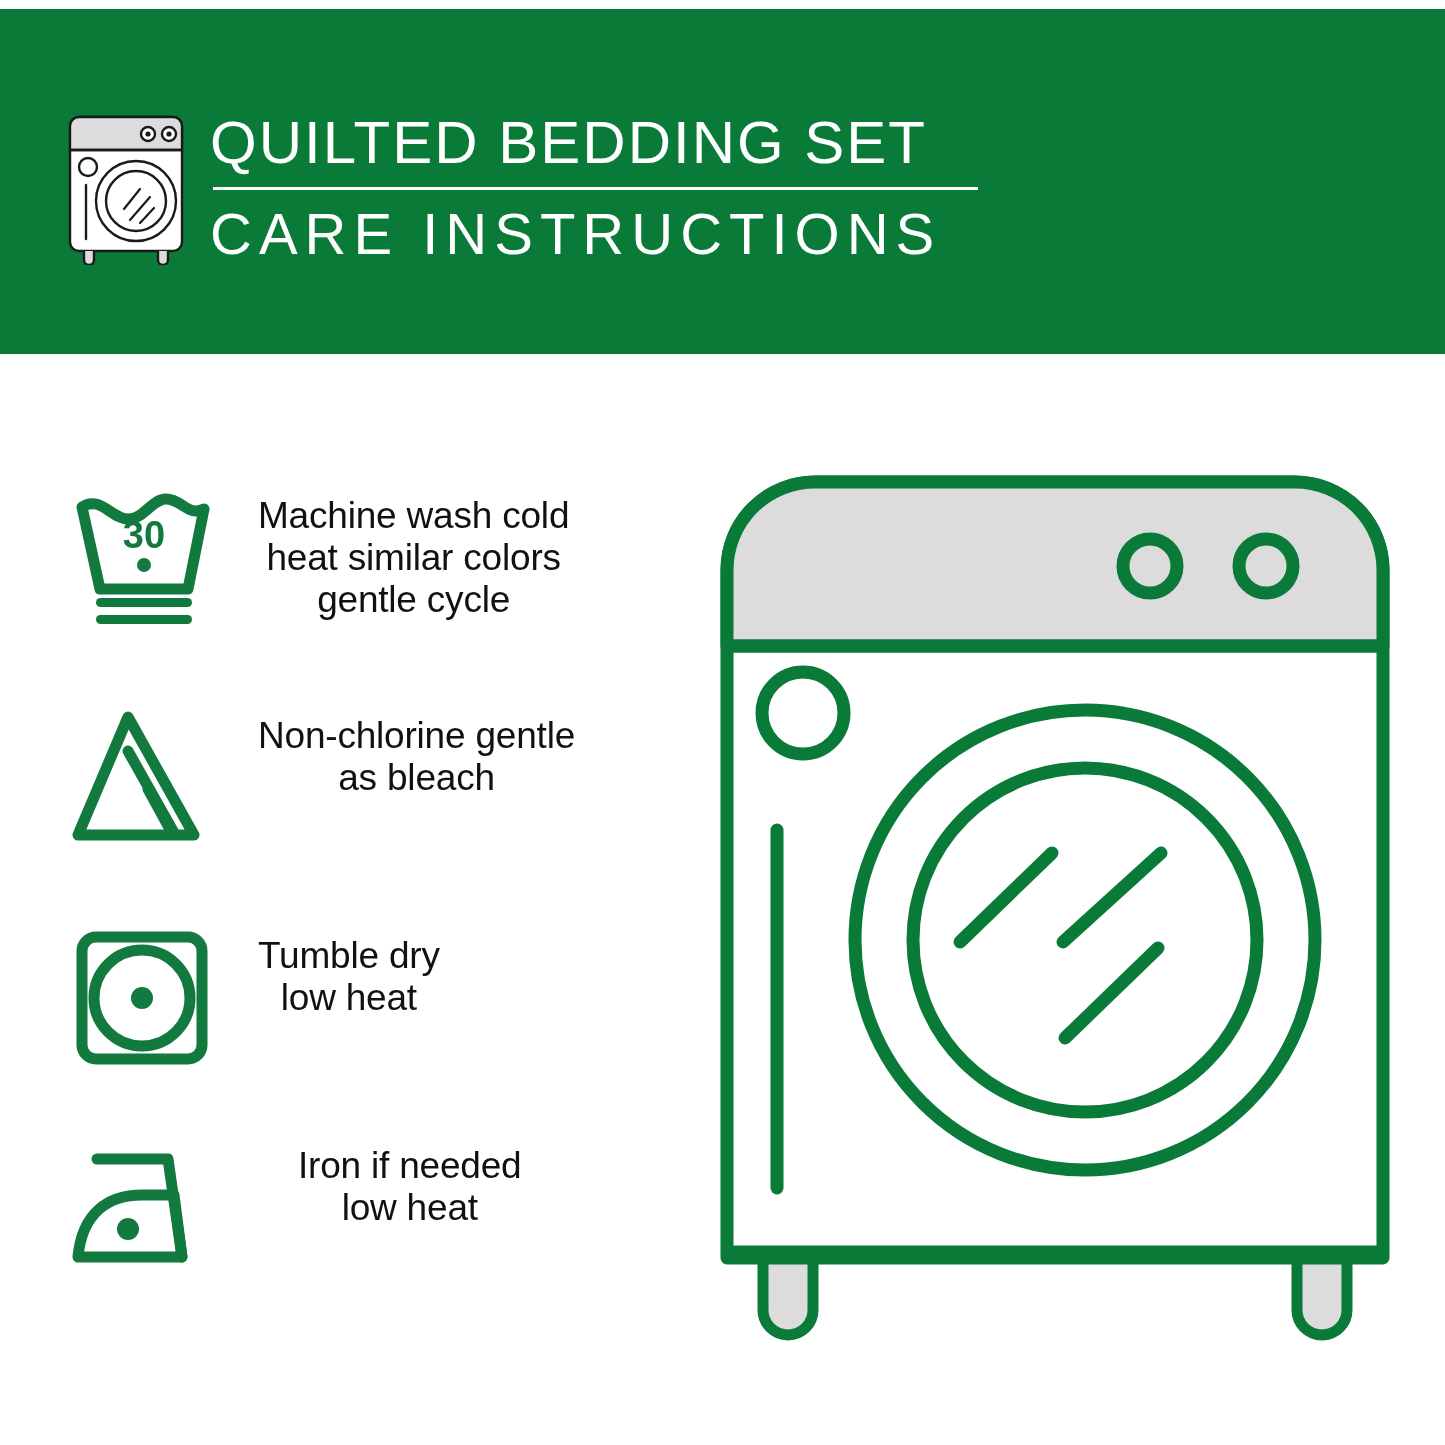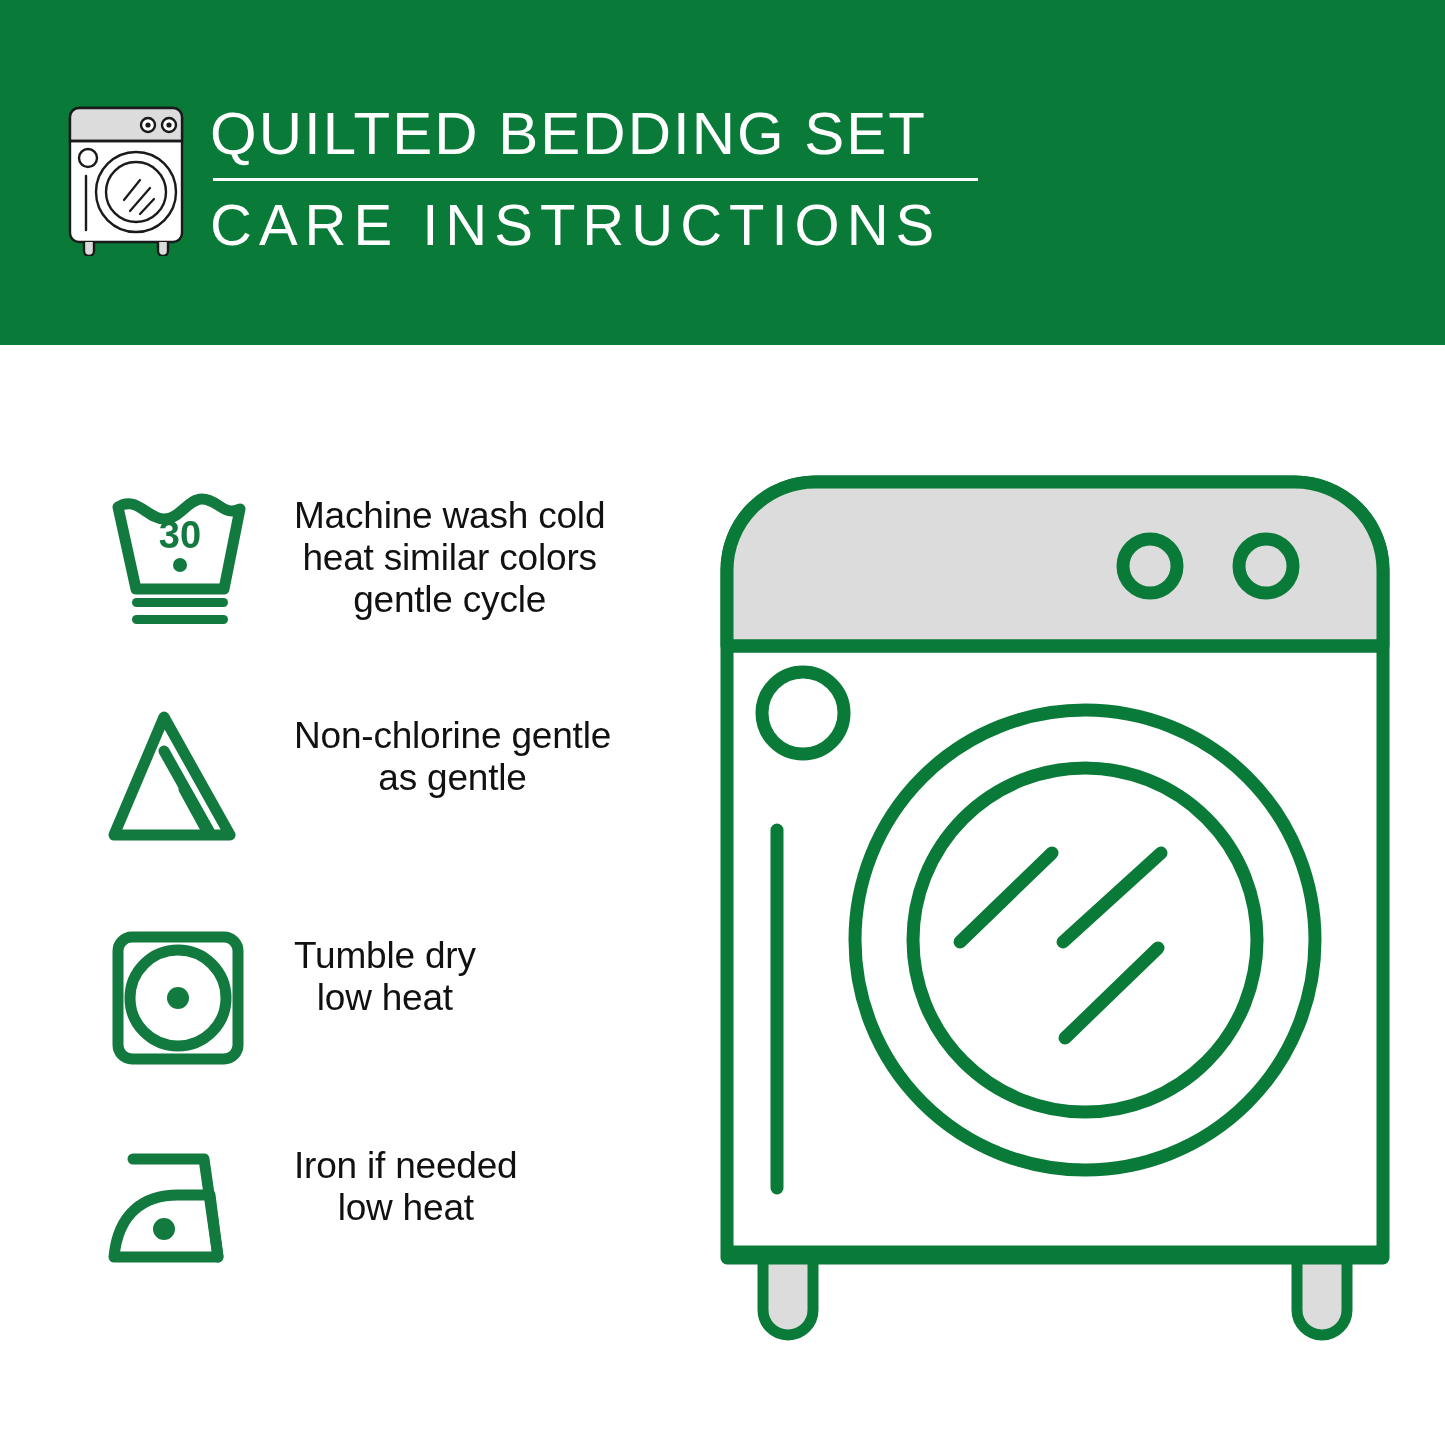--- a/index.html
+++ b/index.html
@@ -11,21 +11,21 @@
   }
   #page {
     position: relative;
     width: 1445px; height: 1445px;
     background: #ffffff;
   }
 
   
   .header-band {
     position: absolute;
-    left: 0; top: 0;
+    left: 0; top: 9px;
     width: 1445px; height: 345px;
     background: #0a7a38;
   }
   .header-logo {
     position: absolute;
     left: 66px; top: 104px;
     width: 120px; height: 152px;
   }
   .header-text-block {
     position: absolute;
@@ -53,21 +53,21 @@
     letter-spacing: 7px;
     font-weight: 400;
     white-space: nowrap;
     margin-top: 8px;
   }
 
   
   .care-list {
     position: absolute;
     left: 0; top: 345px;
-    width: 700px; height: 1028px; margin-left: 36px;
+    width: 700px; height: 1028px;
   }
   .care-row {
     position: absolute;
     left: 70px;
     width: 620px;
     display: flex;
     align-items: flex-start;
   }
   .care-row .sym {
     width: 160px;
@@ -81,21 +81,21 @@
     font-size: 37px;
     line-height: 42px;
     font-weight: 400;
     letter-spacing: -0.2px;
   }
   .care-row .txt span { display: block; text-align: center; }
 
   #row-wash   { top: 140px; }
   #row-bleach { top: 360px; }
   #row-dry    { top: 580px; }
-  #row-iron   { top: 790px; }
+  #row-iron   { top: 790px; gap: 40px; }
 
   
   .machine-wrap {
     position: absolute;
     left: 715px; top: 470px;
     width: 690px; height: 890px;
   }
 </style>
 </head>
 <body>
@@ -156,21 +156,21 @@
     </div>
 
     <div class="care-row" id="row-bleach">
       <svg class="sym" viewBox="0 0 160 150">
         <path d="M58 12 L124 130 L8 130 Z" fill="none" stroke="#12793f" stroke-width="11" stroke-linejoin="round"></path>
         <line x1="58" y1="46" x2="103" y2="126" stroke="#12793f" stroke-width="11" stroke-linecap="round"></line>
         <line x1="78" y1="84" x2="101" y2="126" stroke="#12793f" stroke-width="11" stroke-linecap="round"></line>
       </svg>
       <div class="txt">
         <span>Non-chlorine gentle</span>
-        <span>as gentle</span>
+        <span>as bleach</span>
       </div>
     </div>
 
     <div class="care-row" id="row-dry">
       <svg class="sym" viewBox="0 0 160 150">
         <rect x="12" y="12" width="120" height="122" rx="14" ry="14" fill="none" stroke="#12793f" stroke-width="11"></rect>
         <circle cx="72" cy="73" r="48" fill="none" stroke="#12793f" stroke-width="11"></circle>
         <circle cx="72" cy="73" r="11" fill="#12793f"></circle>
       </svg>
       <div class="txt">

